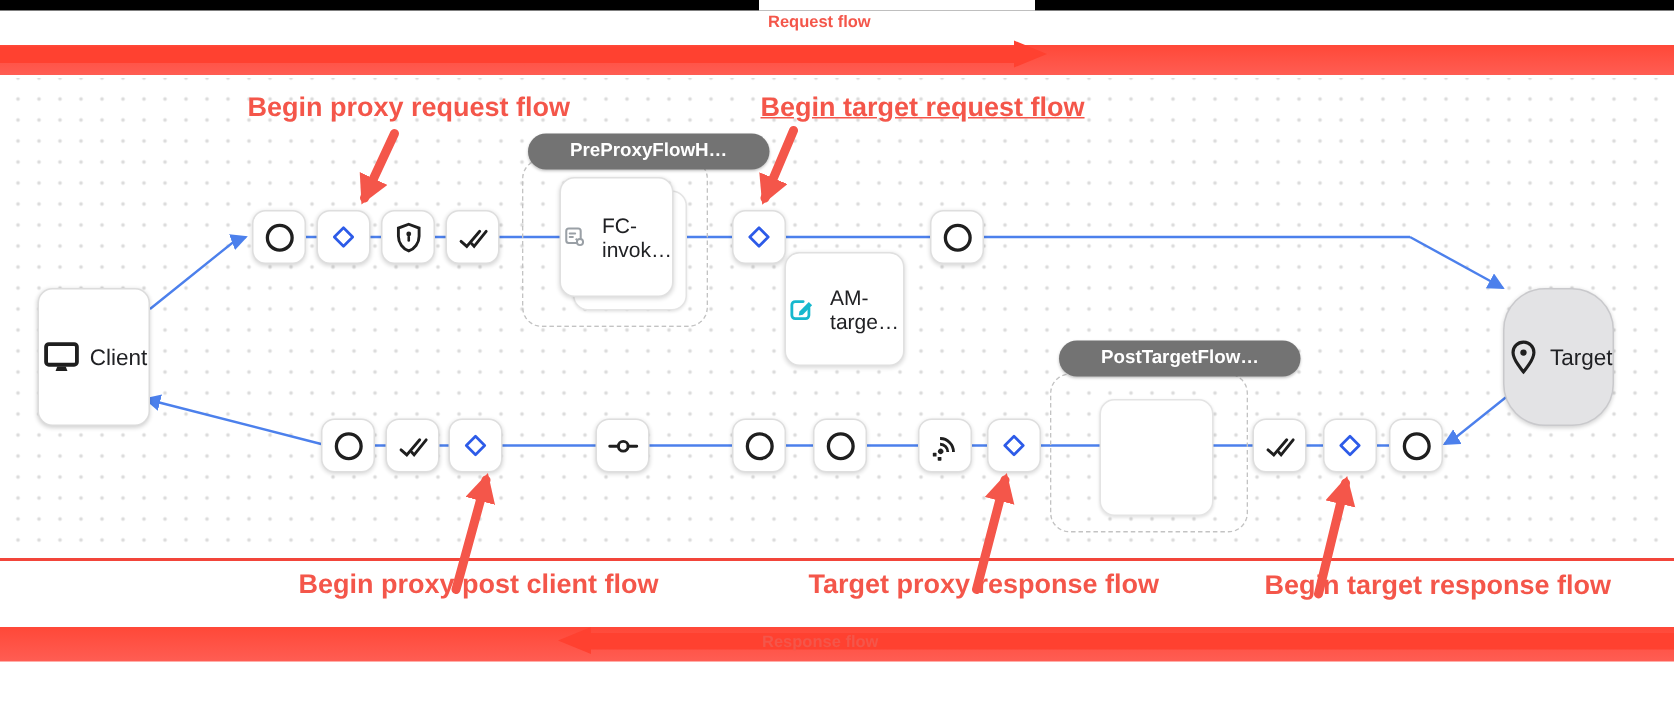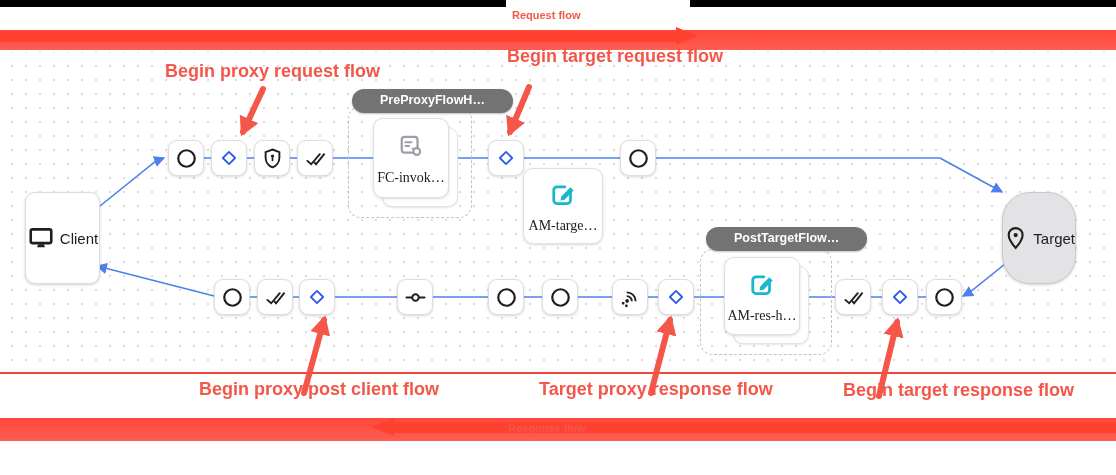--- a/index.html
+++ b/index.html
@@ -33,32 +33,32 @@
   #red-layer{z-index:6;}
 
   
   .node{position:absolute;width:36px;height:36px;background:#fff;border:1px solid #DEDEDE;border-radius:9px;
     box-shadow:0 1px 3px rgba(0,0,0,.16);display:flex;align-items:center;justify-content:center;z-index:3;box-sizing:border-box;}
   .bignode{position:absolute;width:75px;height:92px;background:#fff;border:1px solid #DCDCDC;border-radius:10px;
     box-shadow:0 1px 3px rgba(0,0,0,.18);display:flex;flex-direction:row;align-items:center;justify-content:center;gap:5px;
     z-index:3;box-sizing:border-box;font-size:15px;color:#202124;}
   #target-node{background:#E3E3E5;border-color:#C9C9CC;}
   .card{position:absolute;background:#fff;border:1px solid #E0E0E0;border-radius:10px;
-    box-shadow:0 1px 3px rgba(0,0,0,.15);display:flex;flex-direction:column;align-items:center;justify-content:center;gap:9px;
-    z-index:3;box-sizing:border-box;font-size:14px;color:#202124;font-family:Liberation Serif, serif;}
+    box-shadow:0 1px 3px rgba(0,0,0,.15);display:flex;flex-direction:row;align-items:center;justify-content:center;gap:9px;
+    z-index:3;box-sizing:border-box;font-size:14px;color:#202124;}
   .backcard{position:absolute;background:#fff;border:1px solid #E4E4E4;border-radius:10px;z-index:2;
     box-shadow:0 1px 2px rgba(0,0,0,.10);box-sizing:border-box;}
   .group{position:absolute;border:1.6px dashed #C3C3C3;border-radius:13px;z-index:1;box-sizing:border-box;}
   .badge{position:absolute;background:#737373;color:#fff;font-weight:bold;font-size:12.5px;line-height:1;
     padding:5px 28px 6px;border-radius:12px;z-index:4;white-space:nowrap;box-shadow:0 1px 2px rgba(0,0,0,.25);}
 
   
   .red-label{position:absolute;color:#F4564A;font-weight:bold;font-size:18px;white-space:nowrap;z-index:6;}
   #ann-proxy-request{left:165px;top:61px;}
-  #ann-target-request{left:507px;top:46px;}
+  #ann-target-request{left:507px;top:61px;text-decoration:underline;}
   #ann-proxy-post-client{left:199px;top:379px;}
   #ann-proxy-response{left:539px;top:379px;}
   #ann-target-response{left:843px;top:380px;}
 
   .ic{width:23px;height:23px;display:block;}
   .ic-sm{width:18px;height:18px;}
   .ic-lg{width:30px;height:30px;}
   .ic-med{width:28px;height:28px;}
 </style>
 </head>
@@ -246,26 +246,20 @@
     </div>
   <div class="node" style="left:658px;top:279px;">
     <svg class="ic ic-sm" viewBox="0 0 24 24">
         <use href="#ic-diamond"></use>
       </svg>
     </div>
 
   <div class="group" style="left:700px;top:249px;width:132px;height:106px;"></div>
   <div class="badge" style="left:706px;top:227px;">PostTargetFlow…</div>
   <div class="backcard" style="left:733px;top:266px;width:76px;height:78px;"></div>
-  <div class="card" style="left:724px;top:257px;width:76px;height:78px;">
-    <svg class="ic-lg" viewBox="0 0 24 24">
-        <use href="#ic-edit"></use>
-      </svg>
-    <span>AM-res-h…</span>
-  </div>
 
   <div class="node" style="left:835px;top:279px;">
     <svg class="ic" viewBox="0 0 24 24">
         <use href="#ic-dcheck"></use>
       </svg>
     </div>
   <div class="node" style="left:882px;top:279px;">
     <svg class="ic ic-sm" viewBox="0 0 24 24">
         <use href="#ic-diamond"></use>
       </svg>

